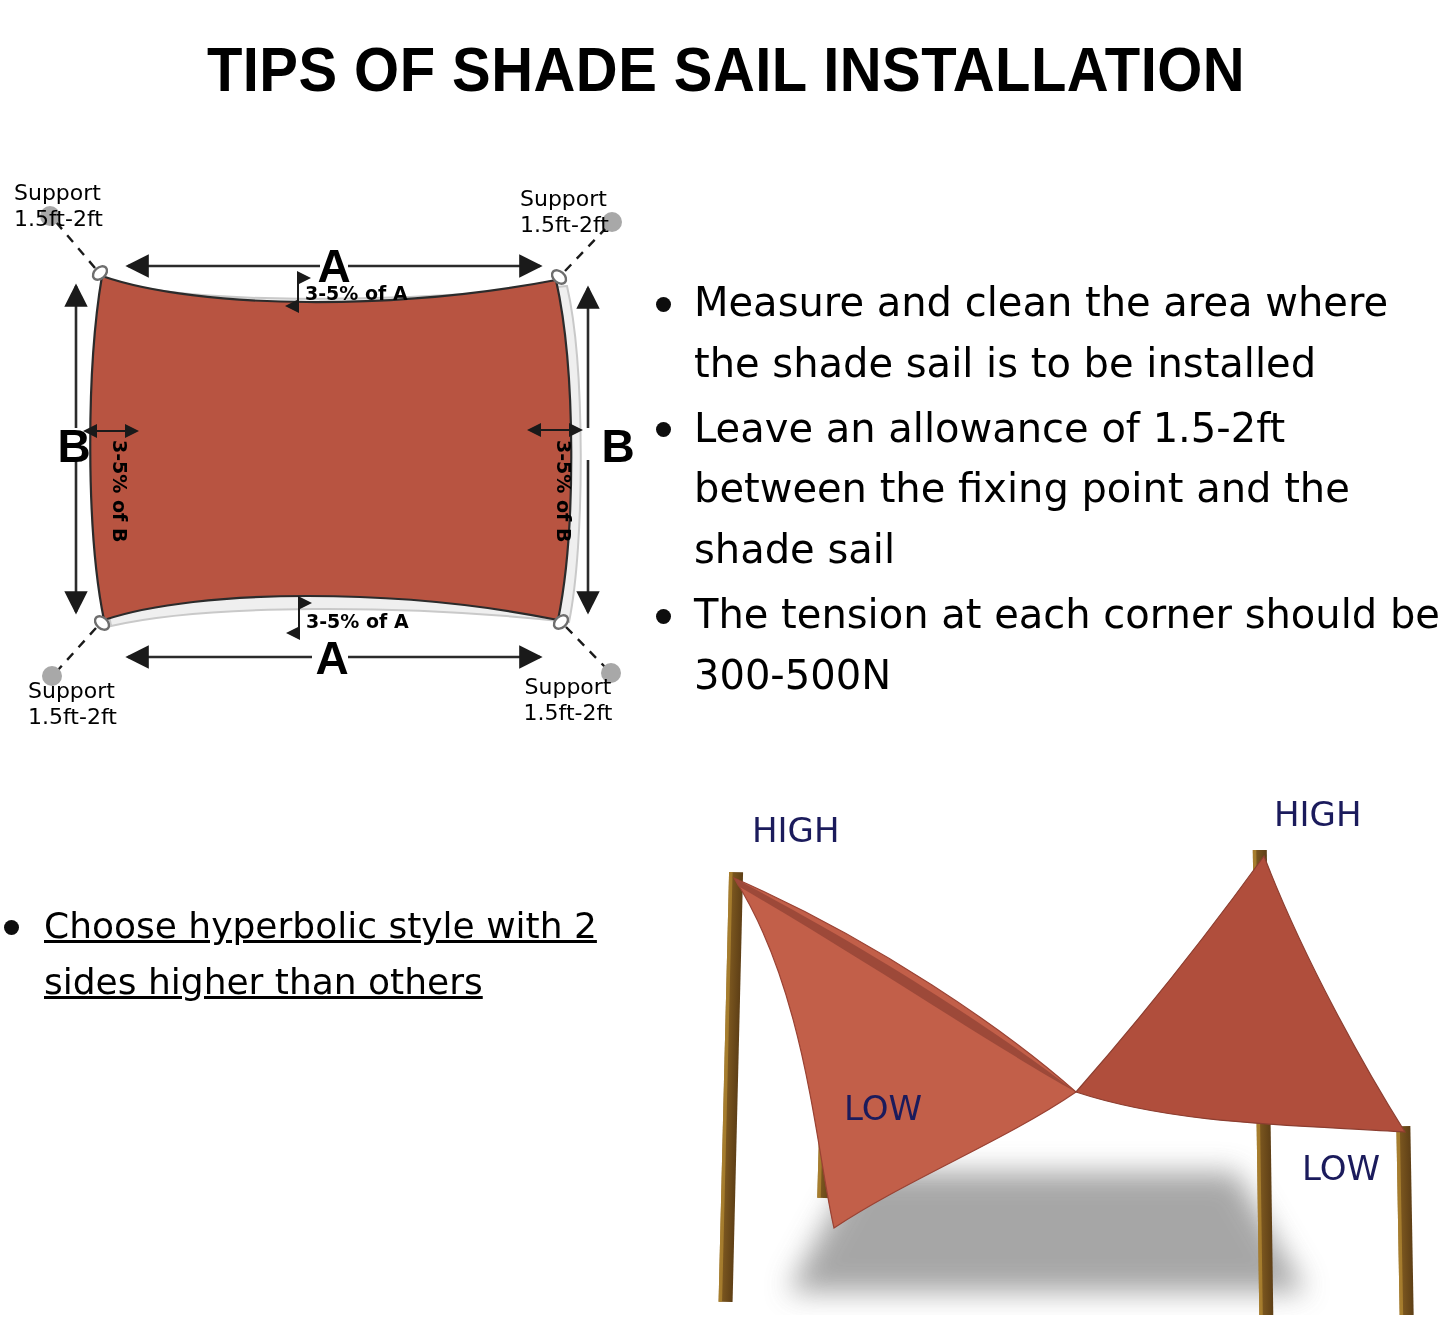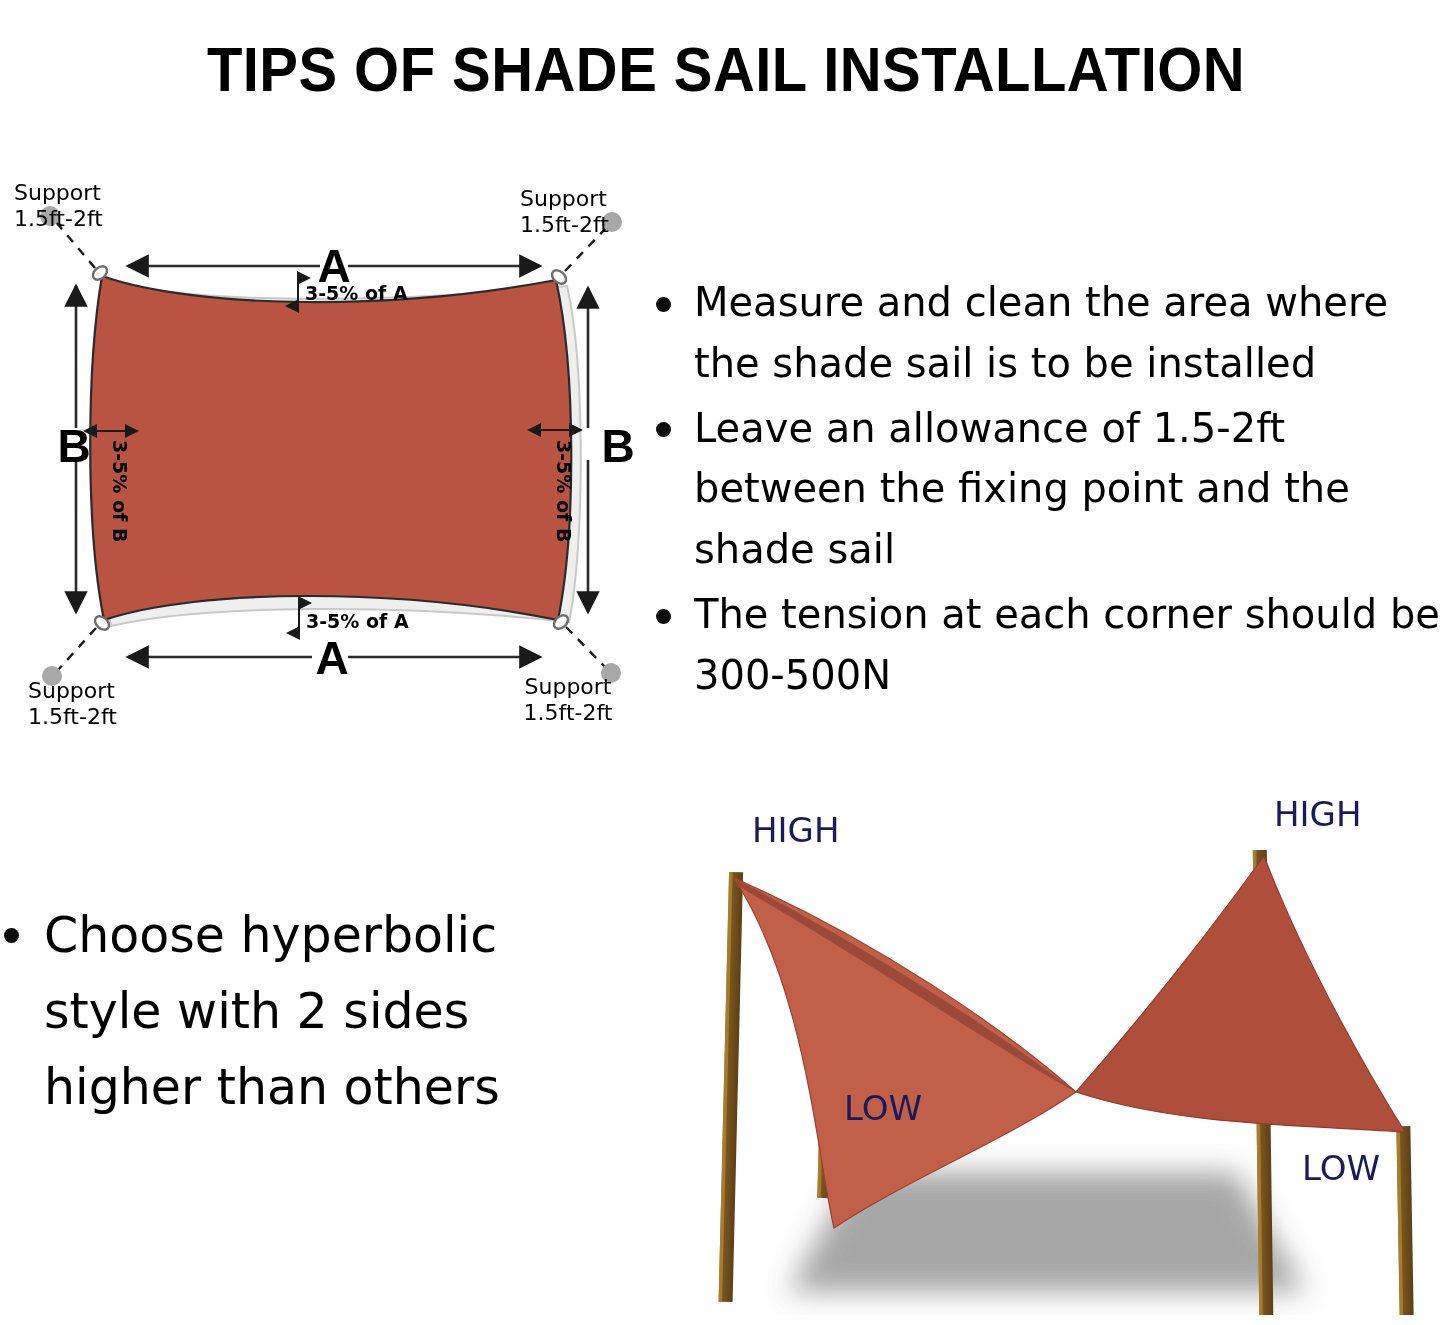--- a/index.html
+++ b/index.html
@@ -75,23 +75,24 @@
     font-size: 40px;
     line-height: 1.52;
     font-family: "DejaVu Sans", "Liberation Sans", sans-serif;
   }
   #tips-top li { margin-bottom: 4px; }
 
   #tips-bottom {
     left: 0px;
     top: 898px;
     width: 630px;
-    font-size: 49px;
+    font-size: 36px;
     line-height: 1.55;
     font-family: "DejaVu Sans", "Liberation Sans", sans-serif;
+    text-decoration: underline;
   }
   #tips-bottom li::before {
     left: 4px;
   }
   #tips-bottom li { padding-left: 44px; margin-bottom: 4px; }
 
   
   #hyperbolic-diagram {
     position: absolute;
     left: 676px;

